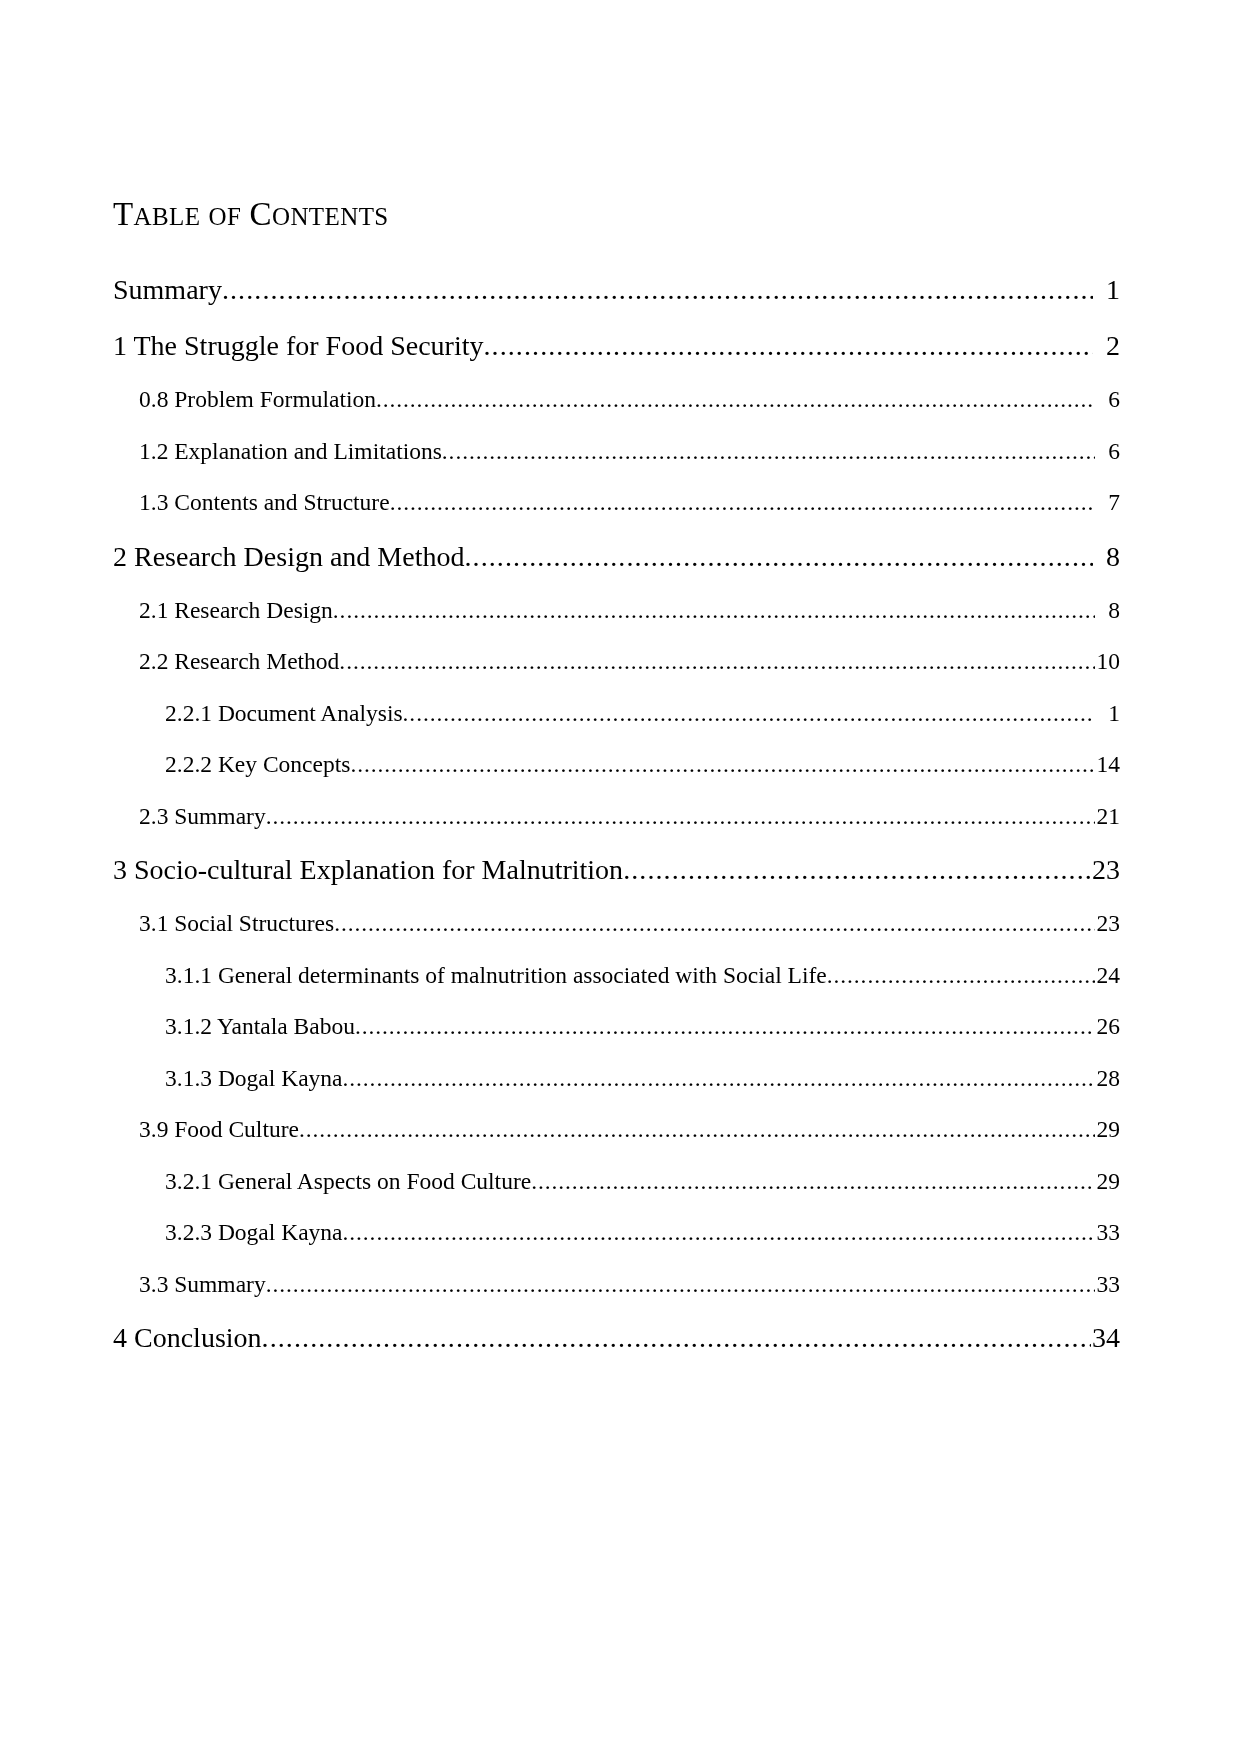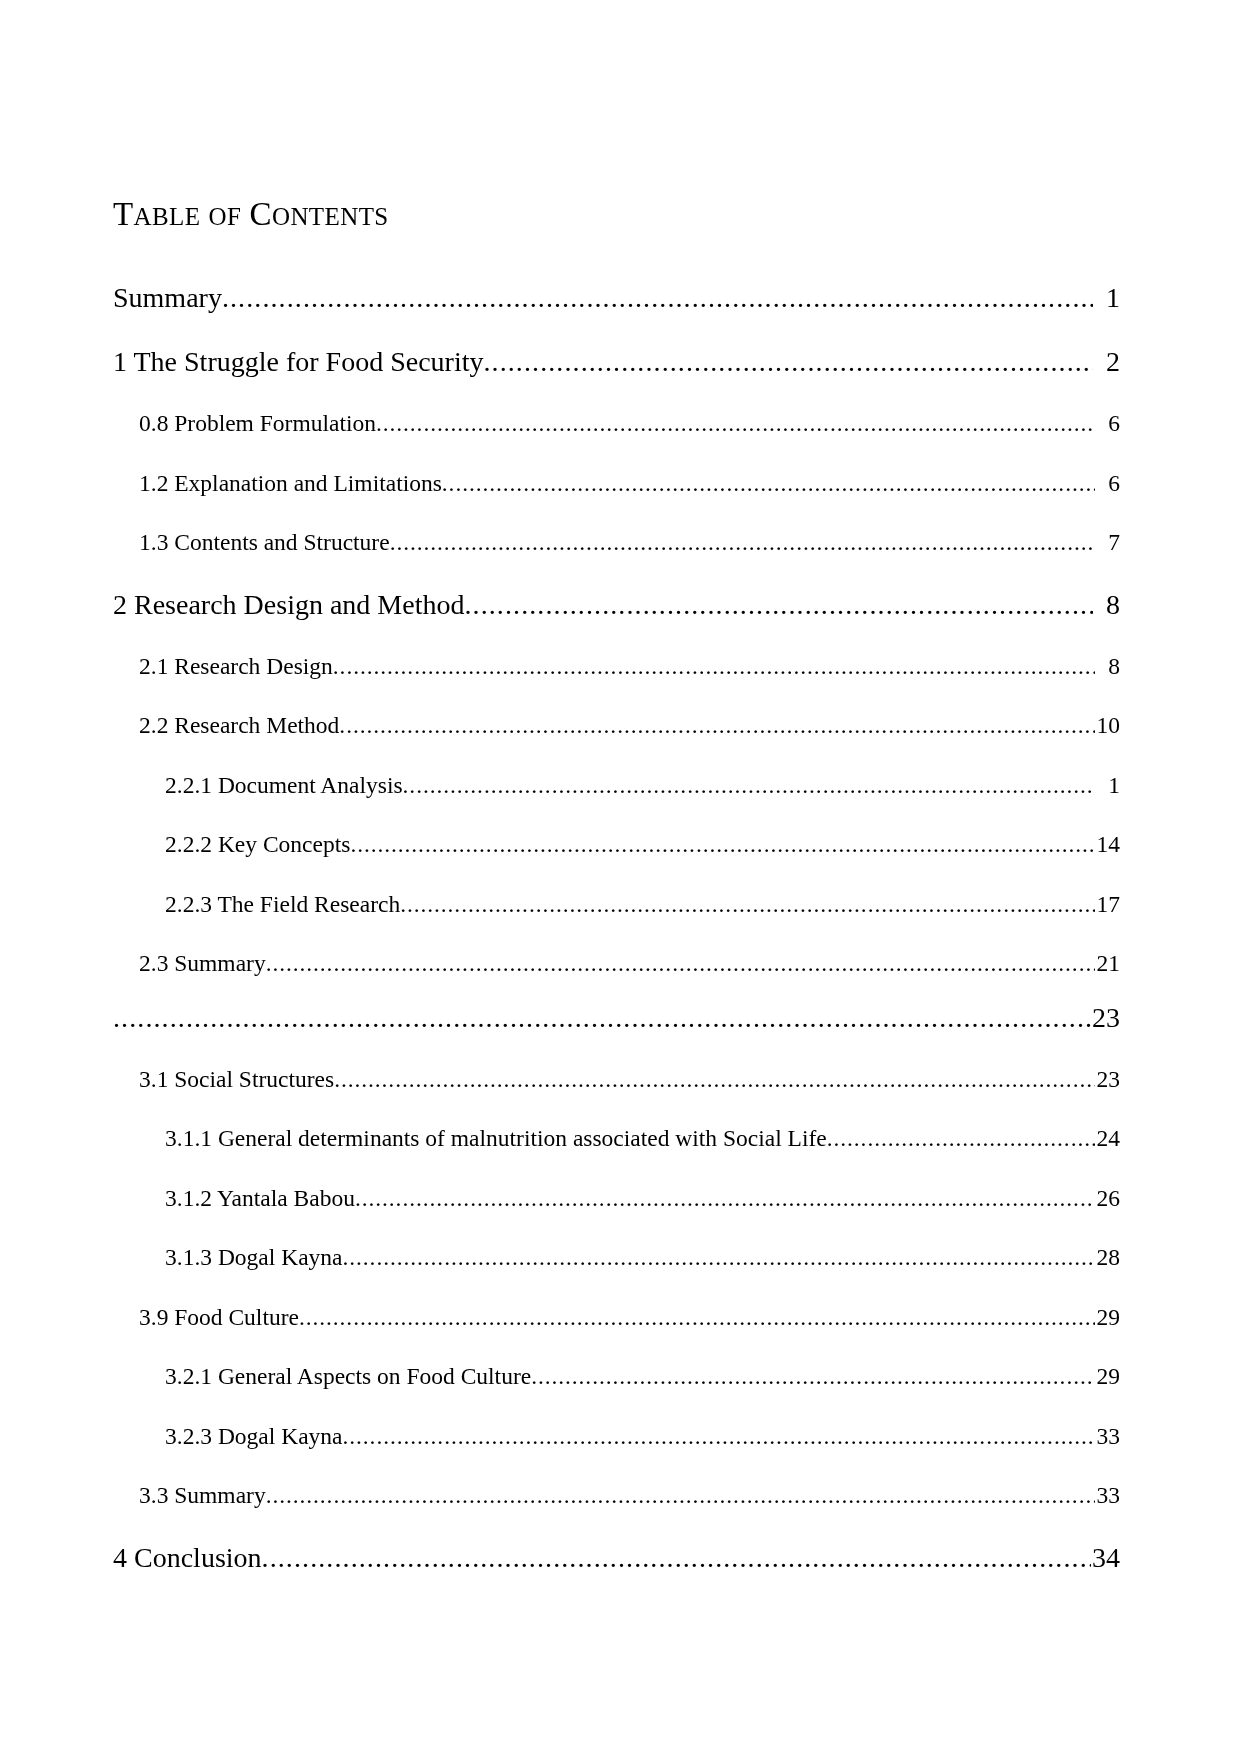--- a/index.html
+++ b/index.html
@@ -62,21 +62,20 @@
     align-items: baseline;
     width: 100%;
     box-sizing: border-box;
     color: #000;
     text-decoration: none;
   }
 
   .toc-label {
     white-space: nowrap;
     flex: 0 0 auto;
-    margin-top: 8px;
   }
 
   .toc-leader {
     flex: 1 1 auto;
     overflow: hidden;
     white-space: nowrap;
     margin: 0 0 0 0;
     position: relative;
     bottom: 0;
   }
@@ -210,35 +209,29 @@
           </a>
         </li>
         <li>
           <a class="toc-entry lvl3" href="#">
             <span class="toc-label">2.2.2 Key Concepts</span>
             <span class="toc-leader"></span>
             <span class="toc-page">14</span>
           </a>
         </li>
         <li>
-          <a class="toc-entry lvl3" href="#">
-            <span class="toc-label">2.2.3 The Field Research</span>
-            <span class="toc-leader"></span>
-            <span class="toc-page">17</span>
-          </a>
-        </li>
-        <li>
           <a class="toc-entry lvl2" href="#">
             <span class="toc-label">2.3 Summary</span>
             <span class="toc-leader"></span>
             <span class="toc-page">21</span>
           </a>
         </li>
         <li>
           <a class="toc-entry lvl1" href="#">
+            <span class="toc-label">3 Socio-cultural Explanation for Malnutrition</span>
             <span class="toc-leader"></span>
             <span class="toc-page">23</span>
           </a>
         </li>
         <li>
           <a class="toc-entry lvl2" href="#">
             <span class="toc-label">3.1 Social Structures</span>
             <span class="toc-leader"></span>
             <span class="toc-page">23</span>
           </a>

